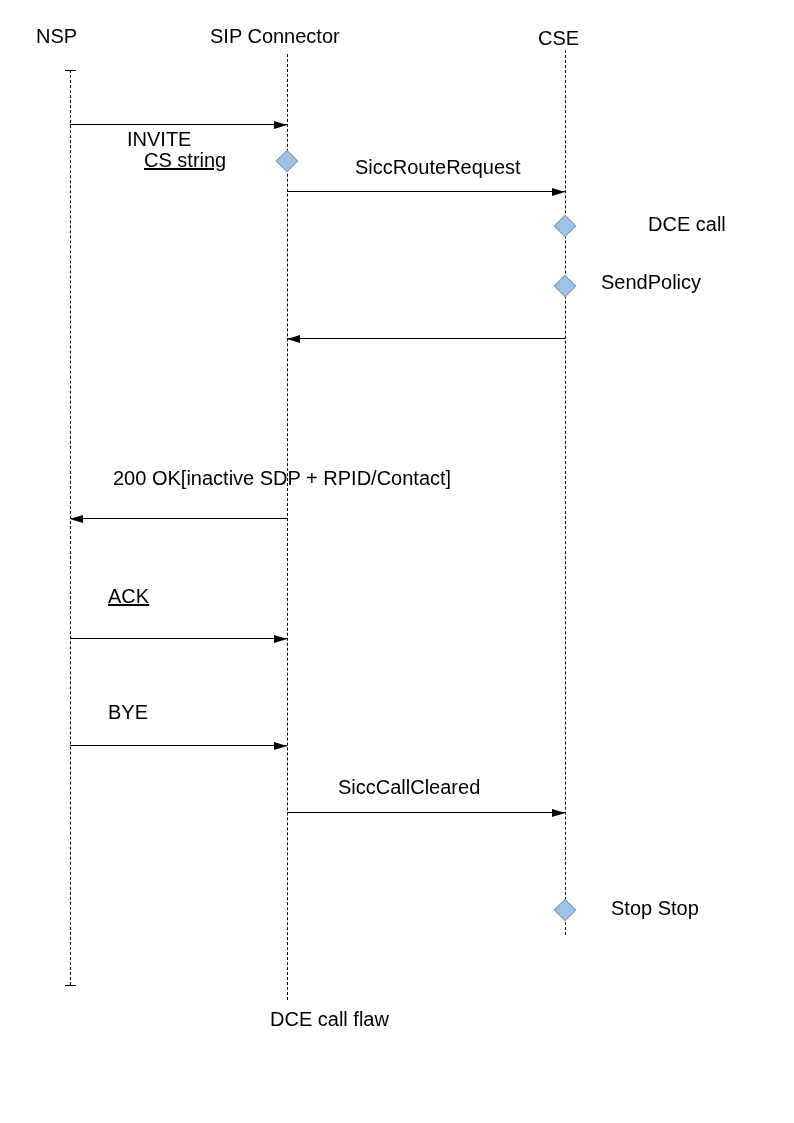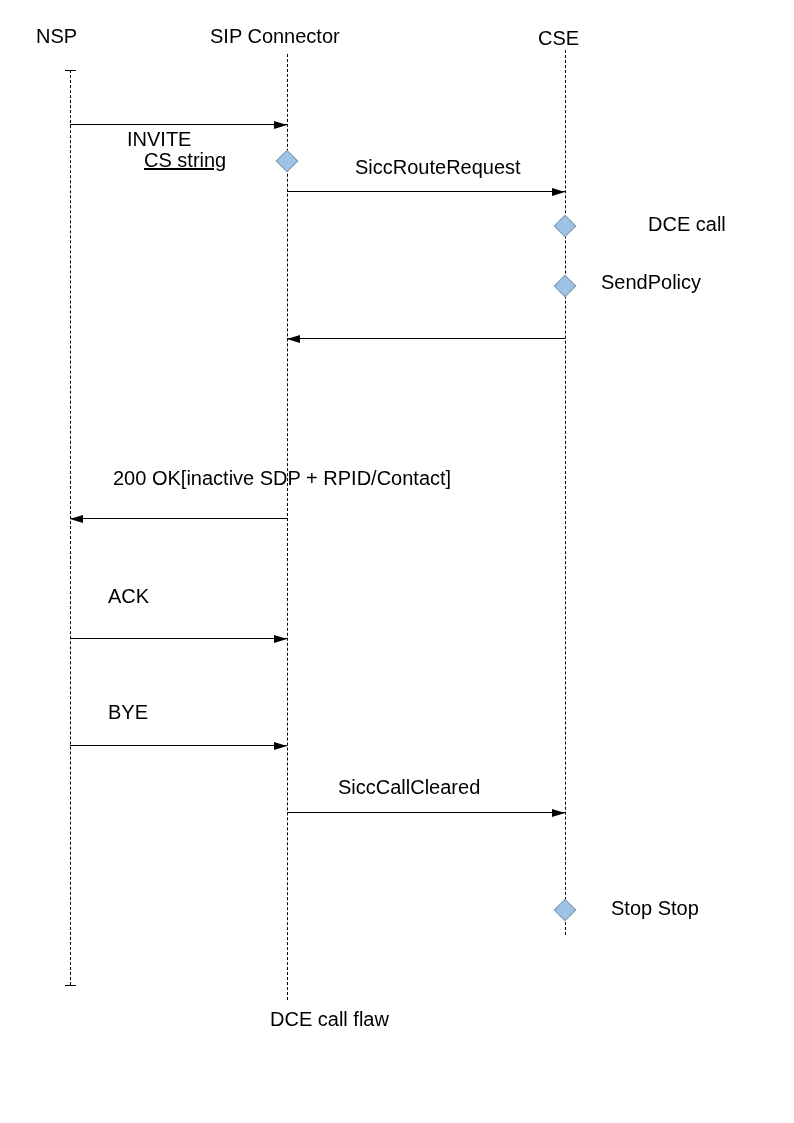--- a/index.html
+++ b/index.html
@@ -105,21 +105,21 @@
 
   <div class="message" style="left:287px;top:338px;width:278px;">
     <span class="arrowhead left"></span>
   </div>
 
   <div class="label" style="left:113px;top:467px;text-align:center;">200 OK[inactive SDP + RPID/Contact]</div>
   <div class="message" style="left:70px;top:518px;width:217px;">
     <span class="arrowhead left"></span>
   </div>
 
-  <div class="label" style="left:108px;top:585px;">ACK</div>
+  <div class="label" style="left:108px;top:585px;text-decoration:underline;">ACK</div>
   <div class="message" style="left:70px;top:638px;width:217px;">
     <span class="arrowhead right"></span>
   </div>
 
   <div class="label" style="left:108px;top:701px;">BYE</div>
   <div class="message" style="left:70px;top:745px;width:217px;">
     <span class="arrowhead right"></span>
   </div>
 
   <div class="label" style="left:338px;top:776px;">SiccCallCleared</div>

